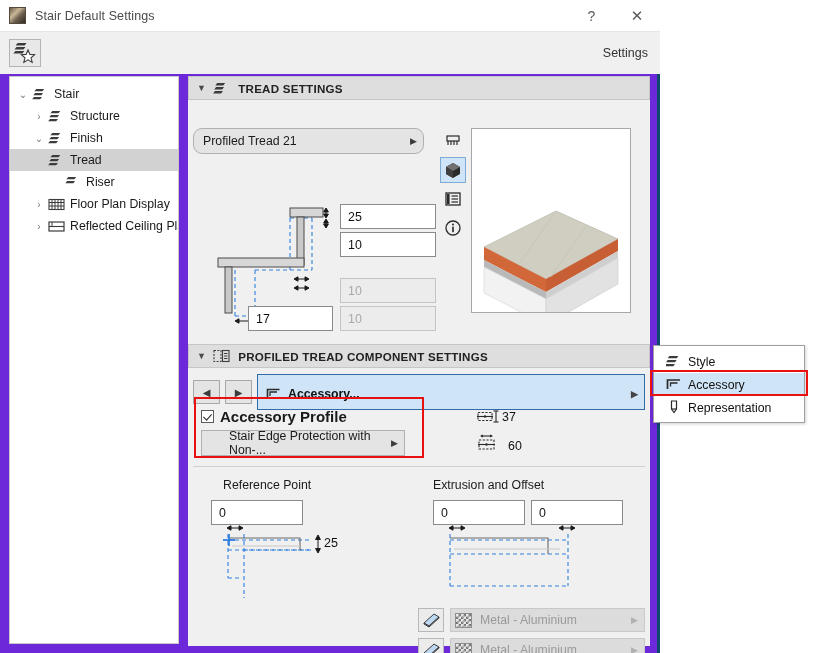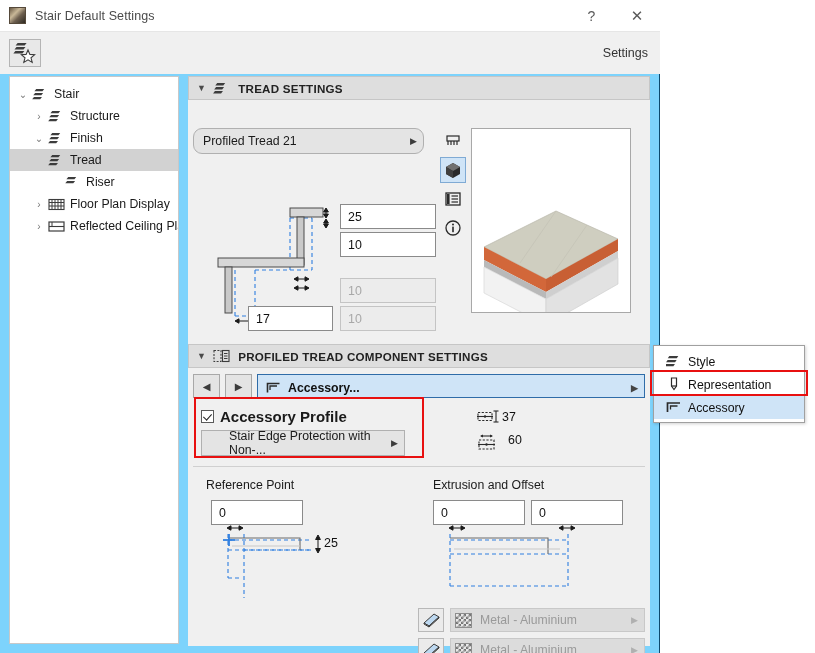--- a/index.html
+++ b/index.html
@@ -11,22 +11,22 @@
     font-size: 12px;
     color: #1a1a1a;
     overflow: hidden;
   }
   #root { position: relative; width: 815px; height: 653px; }
 
   
   .dialog {
     position: absolute; left: 0; top: 0;
     width: 660px; height: 653px;
-    background: #7dd3fc;
-    border-right: 1px solid #0c4a6e;
+    background: #6d28d9;
+    border-right: 3px solid #0c4a6e;
   }
   .titlebar {
     position: absolute; left: 0; top: 0; width: 660px; height: 32px;
     background: #ffffff;
     border-bottom: 1px solid #e6e6e6;
     display: flex; align-items: center;
   }
   .title-icon {
     width: 17px; height: 17px; margin-left: 9px; margin-right: 9px;
     background: linear-gradient(135deg,#6a5a45 0%, #c9b898 35%, #6e6050 60%, #2e2a22 100%);
@@ -127,21 +127,21 @@
   }
 
   
   .navbtn {
     width: 27px; height: 24px; background: #e4e4e4;
     border: 1px solid #a8a8a8; display: flex;
     align-items: center; justify-content: center;
     color: #3c3c3c; font-size: 10px;
   }
   .acc-field {
-    flex: 1; height: 24px; background: #cfe4f7;
+    flex: 1; height: 36px; background: #cfe4f7;
     border: 1px solid #2f6ca8; display: flex; align-items: center;
     padding: 4px 6px 0 8px; font-size: 12.3px; font-weight: bold; color: #111;
   }
   .acc-field .arr { margin-left: auto; color: #444; font-size: 9px; }
 
   .chk {
     width: 13px; height: 13px; border: 1px solid #5a5a5a;
     background: #fff; position: relative; flex: none;
   }
   .chk::after {
@@ -496,35 +496,35 @@
           <svg width="26" height="18" viewBox="0 0 26 18">
             <rect x="2" y="4.5" width="14" height="8" fill="none" stroke="#2a2a2a" stroke-width="1.1" stroke-dasharray="2.2,1.5"></rect>
             <line x1="1" y1="8.5" x2="17" y2="8.5" stroke="#2a2a2a" stroke-width="1.1"></line>
             <circle cx="9" cy="8.5" r="1.2" fill="#2a2a2a"></circle>
             <line x1="20" y1="3" x2="20" y2="14" stroke="#2a2a2a" stroke-width="1.1"></line>
             <line x1="17.5" y1="3" x2="22.5" y2="3" stroke="#2a2a2a" stroke-width="1.1"></line>
             <line x1="17.5" y1="14" x2="22.5" y2="14" stroke="#2a2a2a" stroke-width="1.1"></line>
           </svg>
           <span class="dimtxt">37</span>
         </div>
-        <div style="position:absolute;left:288px;top:65px;display:flex;align-items:flex-start;gap:8px;">
+        <div style="position:absolute;left:288px;top:65px;display:flex;align-items:flex-end;gap:8px;">
           <svg width="24" height="20" viewBox="0 0 24 20">
             <line x1="5" y1="3" x2="16" y2="3" stroke="#2a2a2a" stroke-width="1.1"></line>
             <polygon points="4,3 7,1.4 7,4.6" fill="#2a2a2a"></polygon>
             <polygon points="17,3 14,1.4 14,4.6" fill="#2a2a2a"></polygon>
             <rect x="3" y="7" width="15" height="9" fill="none" stroke="#2a2a2a" stroke-width="1.1" stroke-dasharray="2.2,1.5"></rect>
             <line x1="2" y1="11.5" x2="19" y2="11.5" stroke="#2a2a2a" stroke-width="1.1"></line>
             <circle cx="10.5" cy="11.5" r="1.2" fill="#2a2a2a"></circle>
           </svg>
           <span class="dimtxt">60</span>
         </div>
 
         <div class="hairline" style="position:absolute;left:5px;top:98px;width:452px;"></div>
 
-        <div class="lbl" style="position:absolute;left:18px;top:110px;">Reference Point</div>
+        <div class="lbl" style="position:absolute;left:35px;top:110px;">Reference Point</div>
         <div class="numfield" style="position:absolute;left:23px;top:132px;width:92px;">
           <span>0</span>
         </div>
         <svg style="position:absolute;left:26px;top:156px;" width="130" height="78" viewBox="0 0 130 78">
           <g stroke="#1a1a1a" stroke-width="1" fill="#1a1a1a">
             <line x1="14" y1="4" x2="28" y2="4"></line>
             <polygon points="13,4 17,1.8 17,6.2"></polygon>
             <polygon points="29,4 25,1.8 25,6.2"></polygon>
           </g>
           <g stroke="#2f7fe0" stroke-width="1.1" stroke-dasharray="4,3" fill="none">
@@ -616,35 +616,35 @@
       <span class="pi">
         <svg width="16" height="13" viewBox="0 0 16 13">
           <g fill="#3c3c3c" transform="skewX(-34) translate(4,0)">
             <rect x="0" y="1" width="9" height="2.3"></rect>
             <rect x="1" y="5" width="9" height="2.3"></rect>
             <rect x="2" y="9" width="9" height="2.3"></rect>
           </g>
         </svg>
       </span>
       <span>Style</span>
+    </div>
+    <div class="pitem sel">
+      <span class="pi">
+        <svg width="16" height="13" viewBox="0 0 16 13">
+          <path d="M1.5,11 L1.5,2 L14,2" fill="none" stroke="#2a2a2a" stroke-width="1.7"></path>
+          <path d="M4.5,8.5 L4.5,5 L11.5,5" fill="none" stroke="#2a2a2a" stroke-width="1.3"></path>
+        </svg>
+      </span>
+      <span>Accessory</span>
     </div>
     <div class="pitem">
       <span class="pi">
         <svg width="16" height="15" viewBox="0 0 16 15">
           <path d="M5.5,1 L10.5,1 L10.5,9 L8,12.5 L5.5,9 Z" fill="none" stroke="#2a2a2a" stroke-width="1.2"></path>
           <line x1="5.5" y1="9" x2="10.5" y2="9" stroke="#2a2a2a" stroke-width="1.2"></line>
         </svg>
       </span>
       <span>Representation</span>
     </div>
-    <div class="pitem sel">
-      <span class="pi">
-        <svg width="16" height="13" viewBox="0 0 16 13">
-          <path d="M1.5,11 L1.5,2 L14,2" fill="none" stroke="#2a2a2a" stroke-width="1.7"></path>
-          <path d="M4.5,8.5 L4.5,5 L11.5,5" fill="none" stroke="#2a2a2a" stroke-width="1.3"></path>
-        </svg>
-      </span>
-      <span>Accessory</span>
-    </div>
   </div>
   <div class="redbox" style="left:650px;top:370px;width:158px;height:26px;"></div>
 
 </div>
 
 </body></html>

